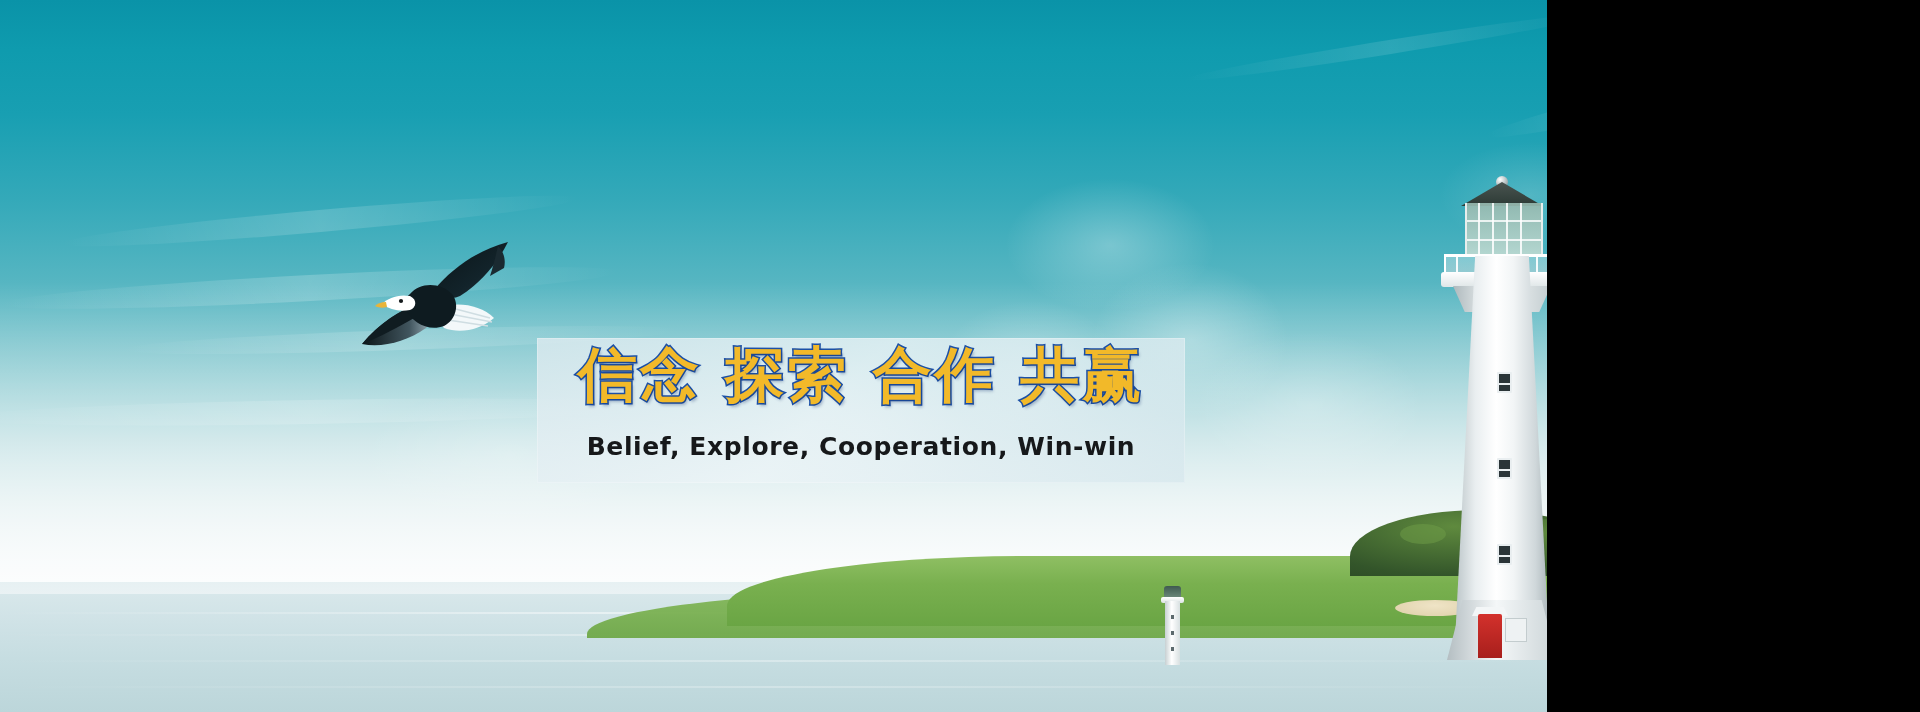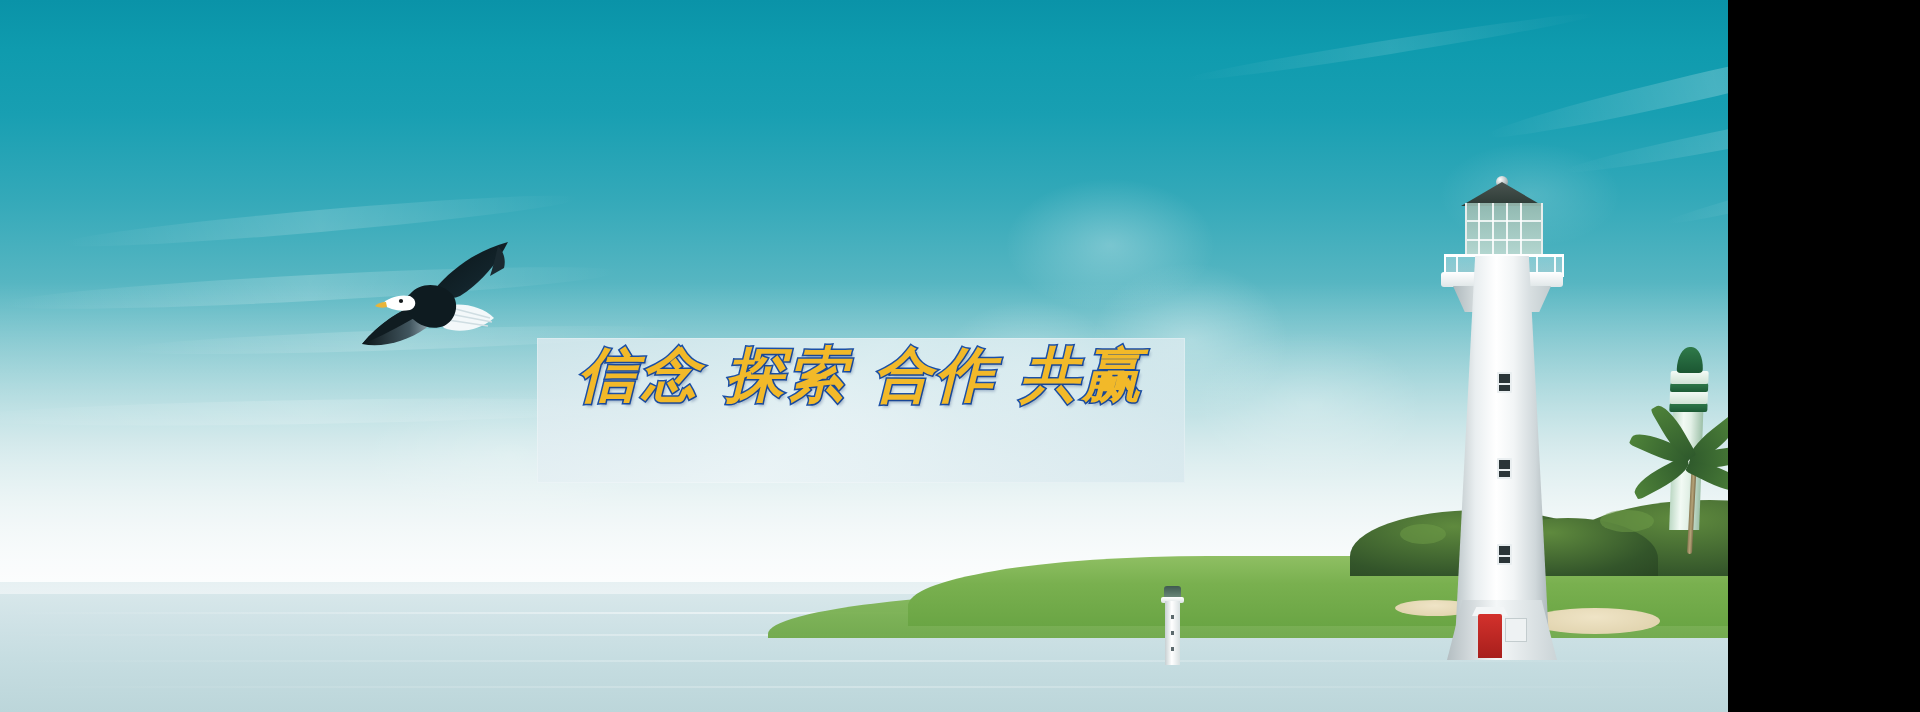--- a/index.html
+++ b/index.html
@@ -1,19 +1,18 @@
 <!DOCTYPE html>
 <html><head>
 <meta charset="utf-8">
 <style>
   html,body{margin:0;padding:0;background:#000;}
   #stage{
-    position:relative;width:1728px;height:712px;overflow:hidden;
+    position:relative;width:1547px;height:712px;overflow:hidden;
     font-family:"Liberation Sans","DejaVu Sans",sans-serif;
-    font-style:italic;
   }
 
   
   .sky{position:absolute;inset:0;
     background:linear-gradient(to bottom,
       #0a93a8 0%, #0f9bae 7%, #189fb2 16%,
       #34a9b9 28%, #57b6c2 40%, #81c6cd 52%,
       #a9d5d9 62%, #cbe3e5 71%, #e2eef0 79%,
       #eef4f6 86%, #f2f6f8 92%, #eef3f5 100%);}
 
@@ -283,15 +282,16 @@
 
     <path d="M62 56 C72 44 92 44 104 56 C112 66 108 82 96 88 C80 94 64 84 58 72 C55 66 57 60 62 56 Z" fill="#0e1b20"></path>
 
     <path d="M62 58 C50 56 40 60 34 66 C42 72 52 74 62 72 C68 70 70 62 62 58 Z" fill="#ffffff"></path>
     <path d="M38 64 C33 64 29 66 27 68 C31 70 35 70 39 69 Z" fill="#e8b43a"></path>
     <circle cx="53" cy="63" r="2.1" fill="#141a1c"></circle>
   </svg>
 
   <div id="text-panel">
     <div id="headline">信念 探索 合作 共赢</div>
+    <div id="subline">Belief,  Explore,  Cooperation,  Win-win</div>
   </div>
 
 </div>
 
 </body></html>

